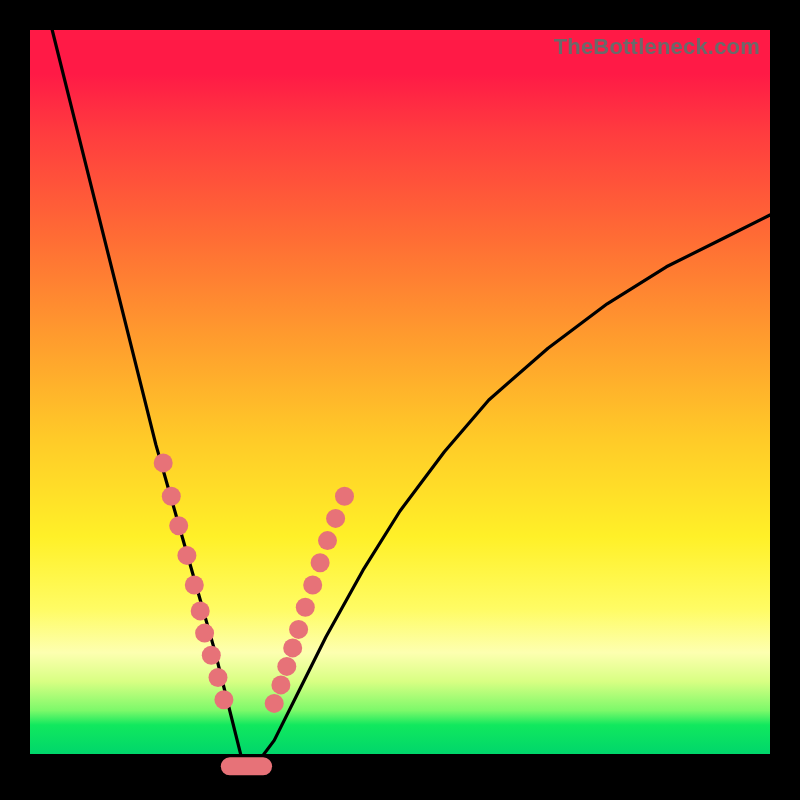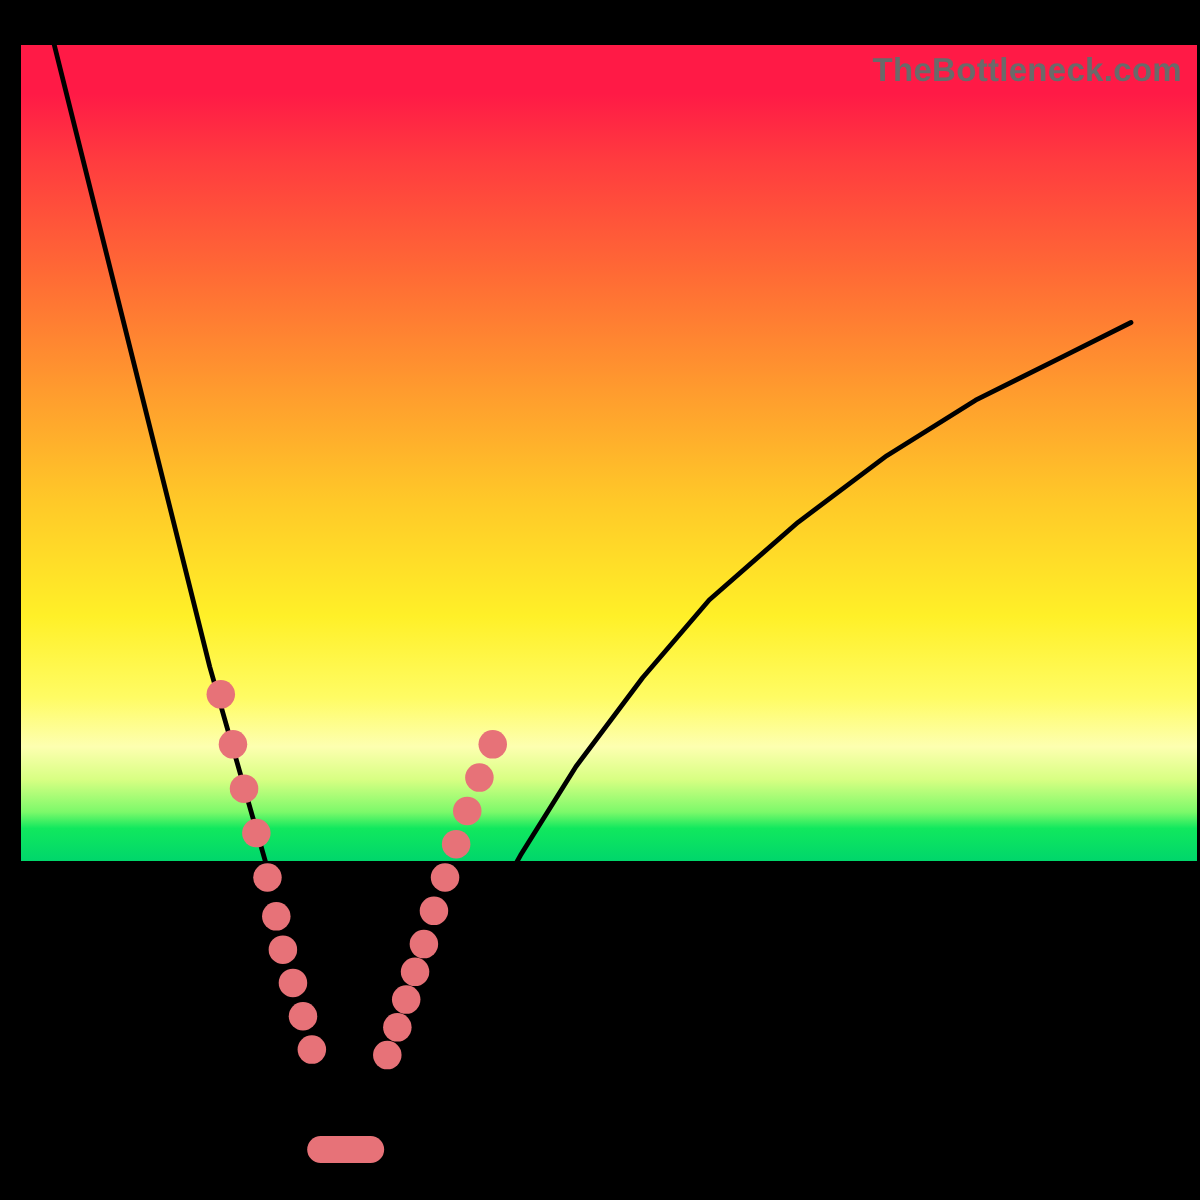--- a/index.html
+++ b/index.html
@@ -12,41 +12,40 @@
     overflow: hidden;
   }
   .outer {
     position: relative;
     width: 800px;
     height: 800px;
     background: #000;
   }
   .plot {
     position: absolute;
-    left: 14px;
+    left: 30px;
     top: 30px;
     width: 740px;
-    height: 544px;
+    height: 724px;
     background: linear-gradient(
       to bottom,
       #ff1a46 0%,
       #ff1a46 6%,
       #ff3b3f 14%,
       #ff6a35 28%,
       #ff9a2e 42%,
       #ffc928 56%,
       #fff028 70%,
       #fffc64 80%,
       #fdffb0 86%,
       #d8ff83 90%,
       #7cf96a 94%,
       #11e85e 96%,
       #00d66b 100%
     );
-    padding-left: 44px;
   }
   .watermark {
     position: absolute;
     top: 4px;
     right: 10px;
     font-size: 22px;
     font-weight: 600;
     color: #6a6a6a;
     letter-spacing: 0.2px;
     user-select: none;

